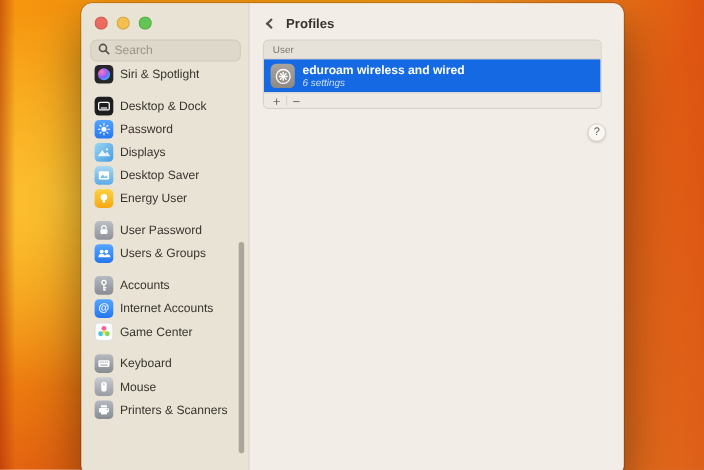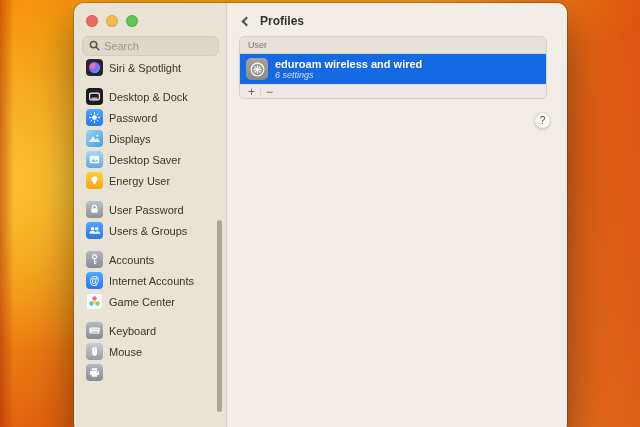--- a/index.html
+++ b/index.html
@@ -273,20 +273,21 @@
             <span class="tile i-printers-scanners">
               <svg viewBox="0 0 17 17">
                 <g fill="#fff">
                   <rect x="3.4" y="6.7" width="10.2" height="4.6" rx="1"></rect>
                   <rect x="5.4" y="3.8" width="6.2" height="2.3"></rect>
                   <rect x="5.4" y="10.3" width="6.2" height="3"></rect>
                 </g>
                 <circle cx="11.9" cy="8.1" r="0.7" fill="#8a8e95"></circle>
               </svg>
             </span>
+            <span class="label">Printers &amp; Scanners</span>
           </div>
         </div>
       </div>
 
     <div class="sidebar-scrollbar"></div>
   </div>
 
   <div class="main">
     <div class="pane-header">
       <span class="chev"></span>

